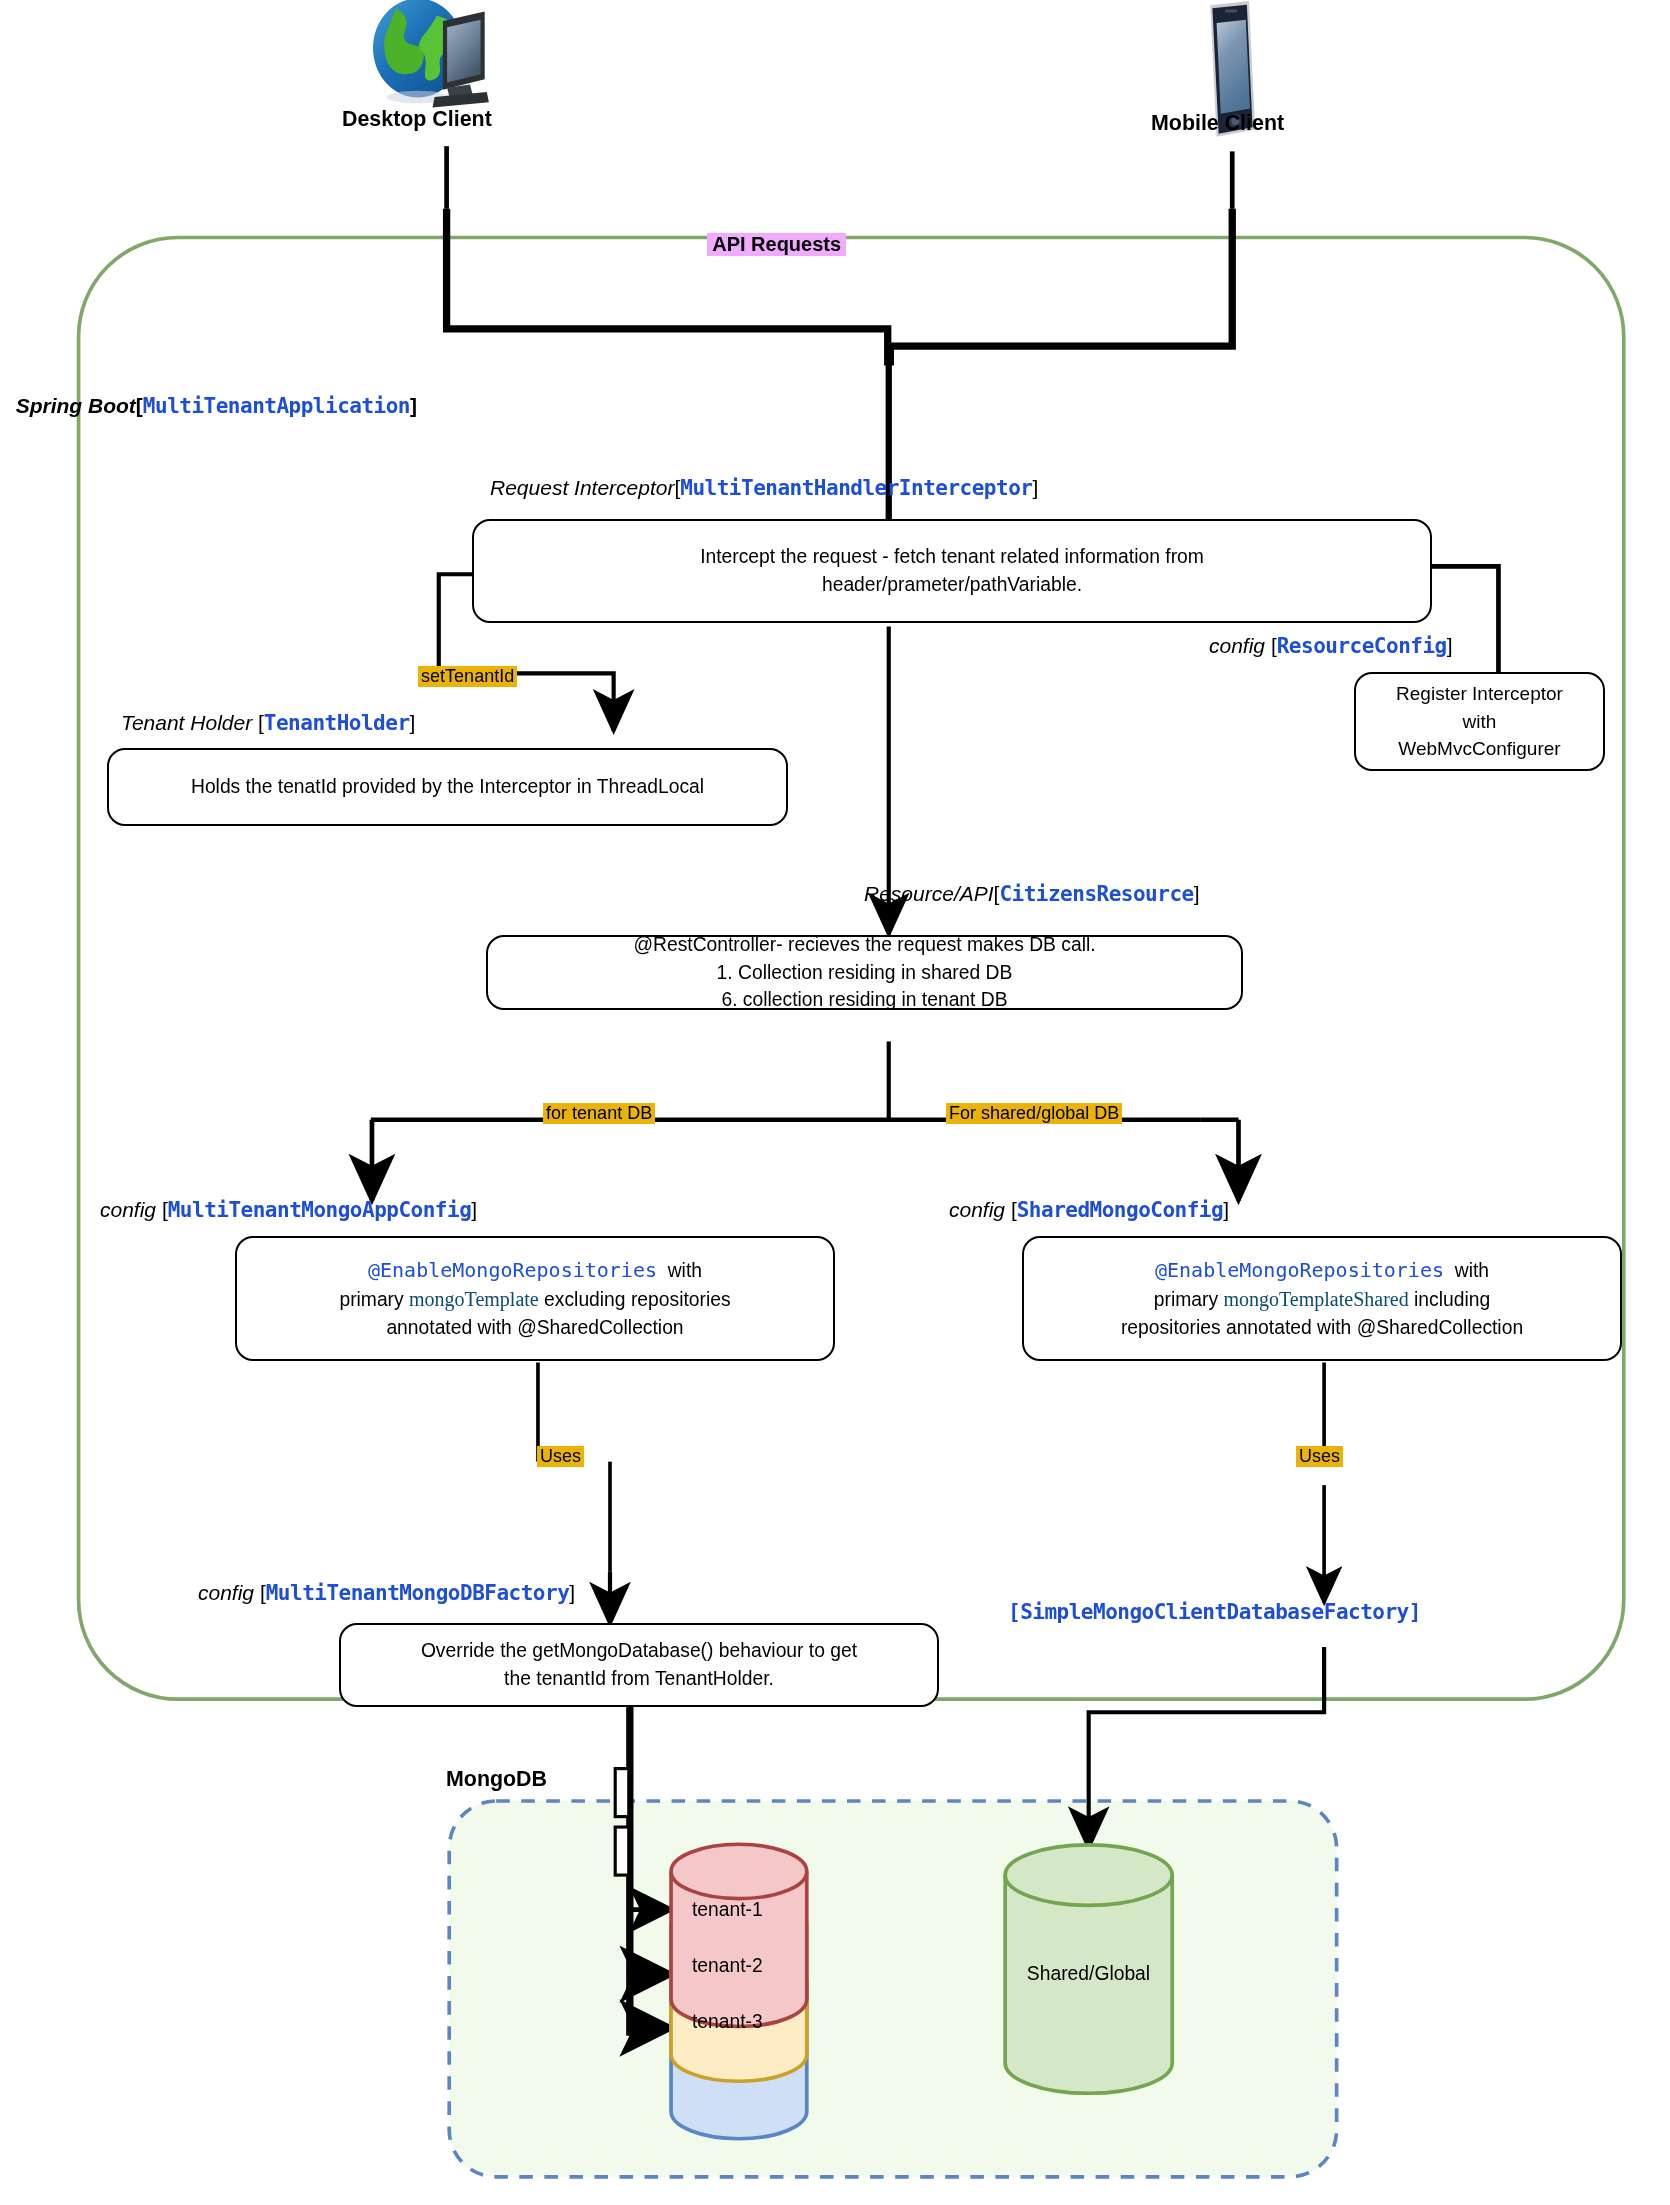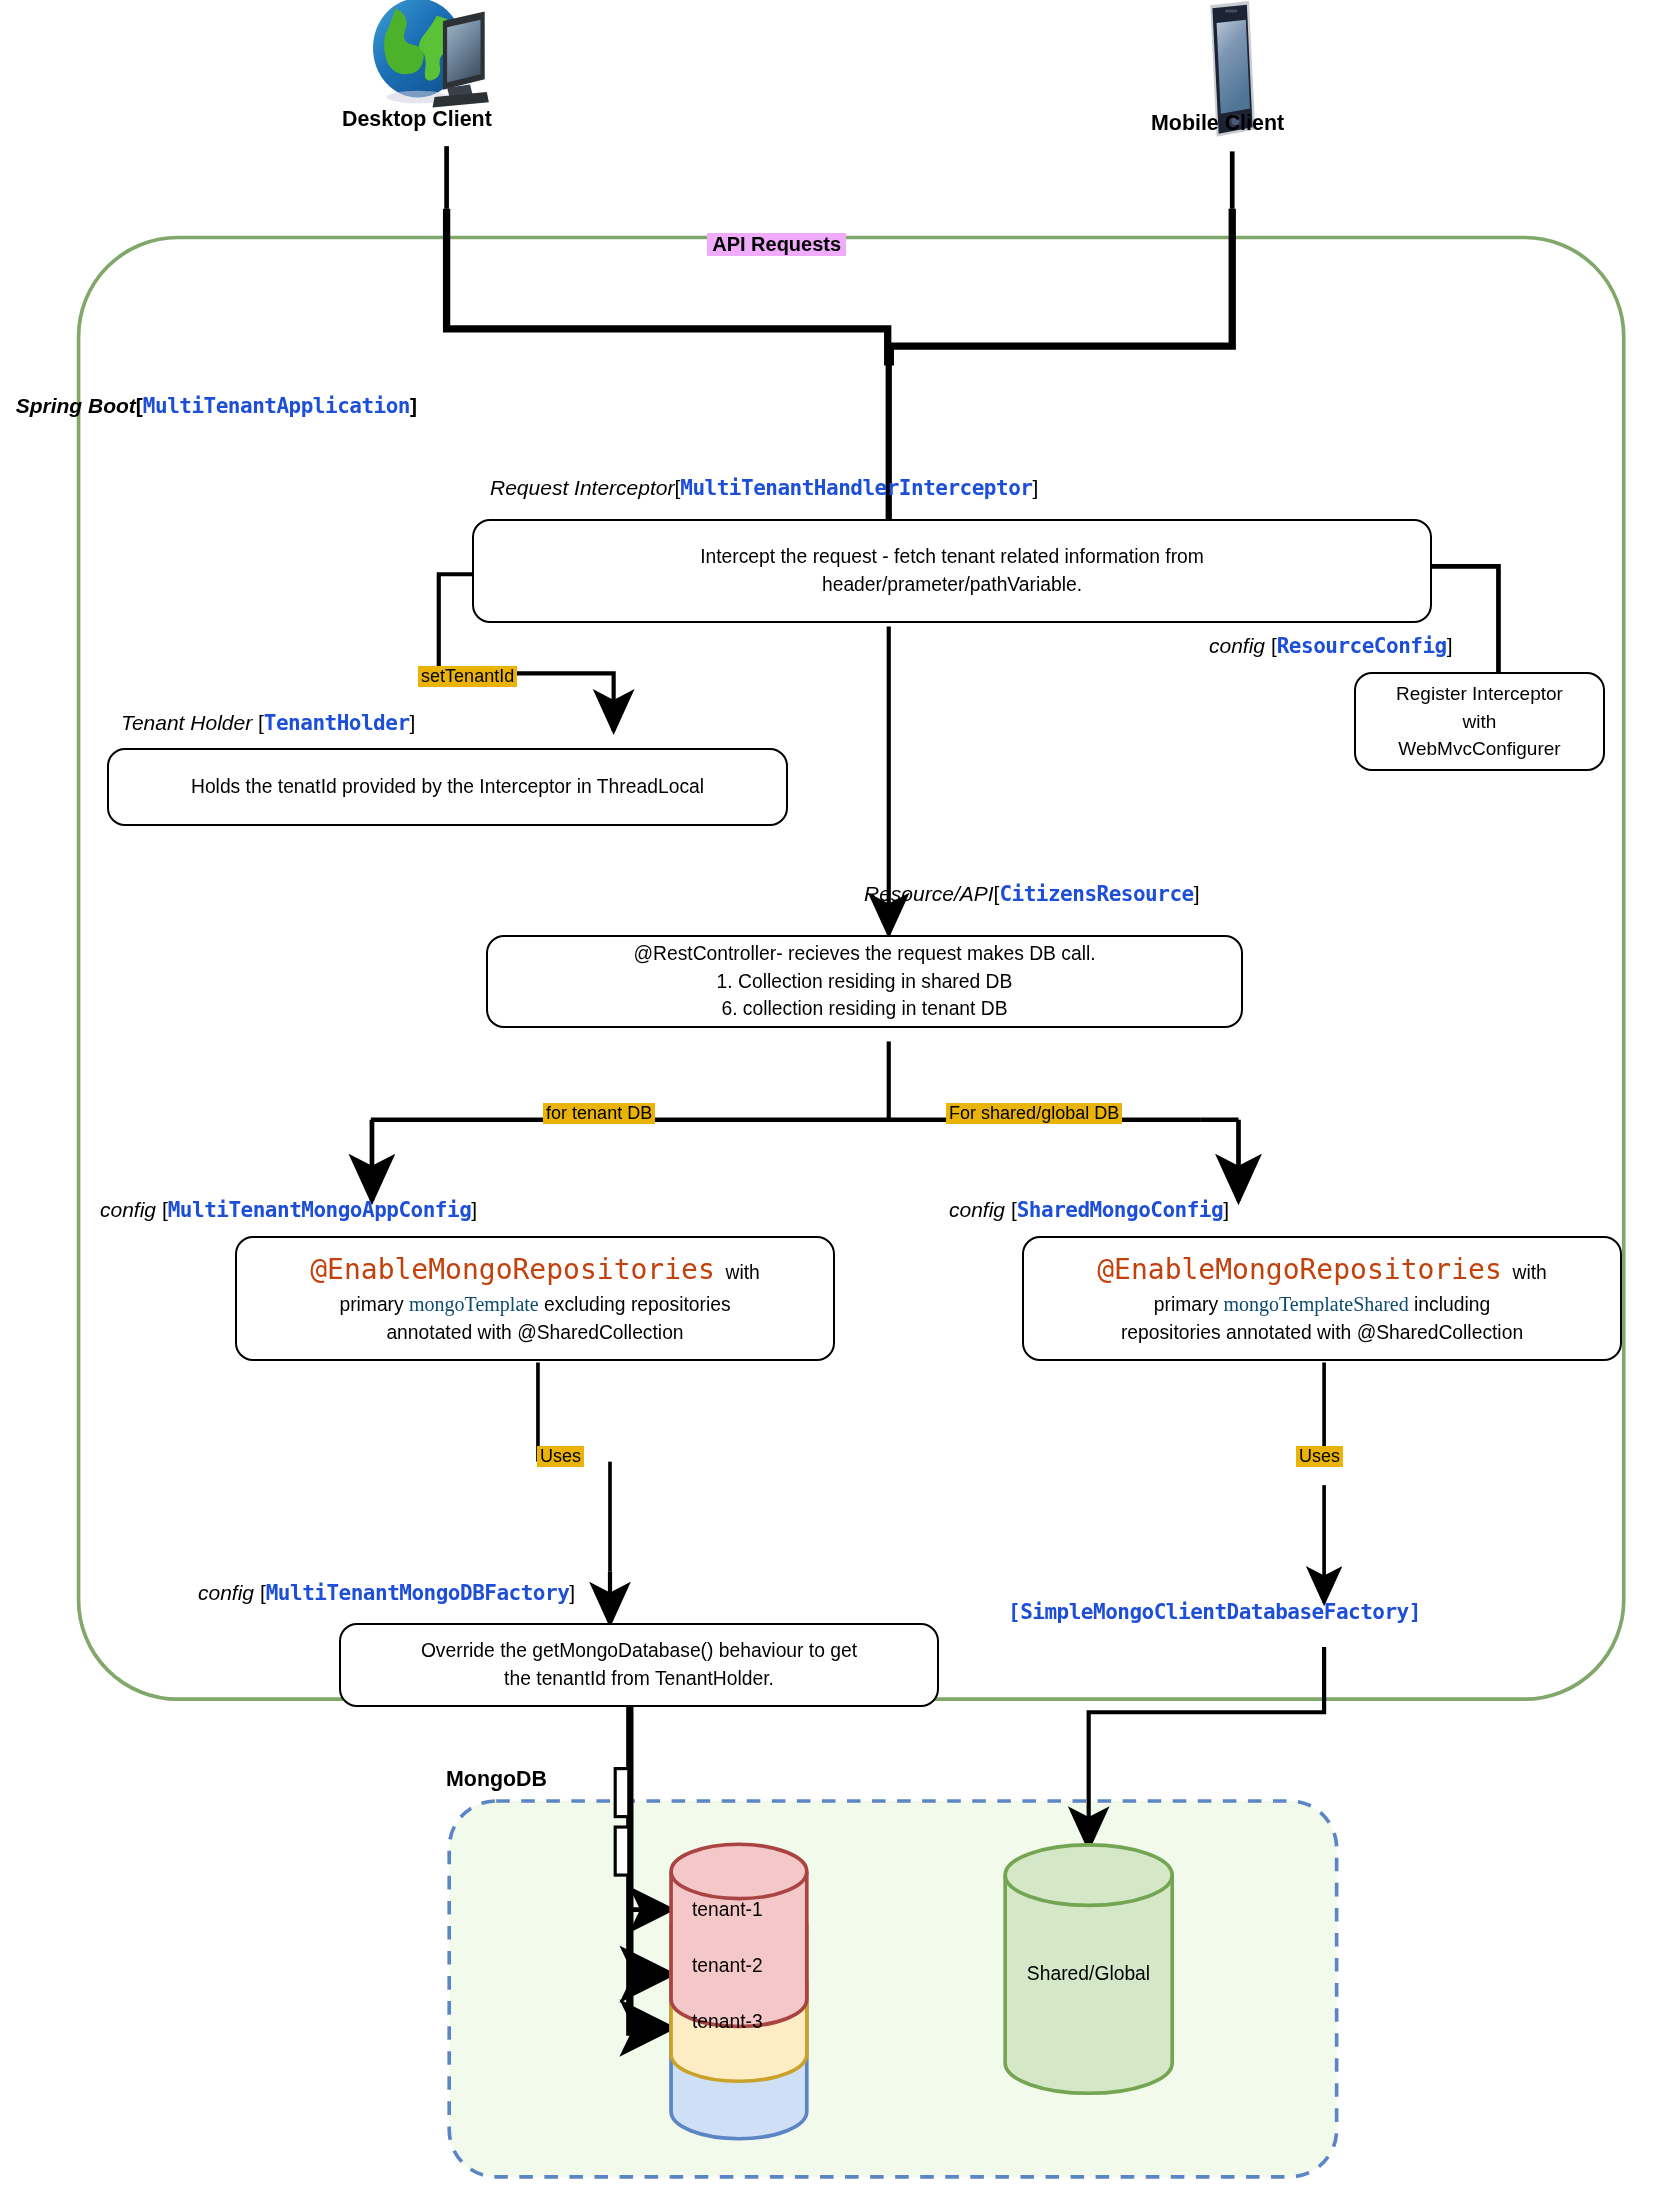--- a/index.html
+++ b/index.html
@@ -14,21 +14,21 @@
   .node span.l{display:block;}
 
   .caplabel{position:absolute;white-space:nowrap;font-size:21px;font-style:italic;}
   .caplabel .cls{font-style:normal;font-weight:bold;color:#1d4ed8;
         font-family:"DejaVu Sans Mono","Liberation Mono",monospace;letter-spacing:-0.5px;}
   .caplabel .brk{font-style:normal;color:#000;}
 
   .plain{position:absolute;white-space:nowrap;font-size:20px;font-weight:bold;}
   .edgelbl{position:absolute;white-space:nowrap;font-size:18px;background:#eab308;padding:0 3.1px;}
   .clientlbl{position:absolute;white-space:nowrap;font-size:21.4px;font-weight:bold;}
-  .ann{color:#c2410c;font-family:"DejaVu Sans Mono","Liberation Mono",monospace;font-size:28px;}
+  .ann{color:#1d4ed8;font-family:"DejaVu Sans Mono","Liberation Mono",monospace;font-size:20px;}
   .tpl{color:#0c4a6e;font-family:Liberation Serif, serif;font-size:20px;}
 
   .mongo-title{position:absolute;font-size:21.4px;font-weight:bold;}
 </style>
 </head>
 <body>
 
 <div class="stage">
 
   <svg class="layer" viewBox="0 0 3200 4224">
@@ -157,21 +157,21 @@
   <div class="caplabel" style="left:121px;top:711px;">
     <span>Tenant Holder </span><span class="brk">[</span><span class="cls">TenantHolder</span><span class="brk">]</span>
   </div>
   <div class="node" style="left:107px;top:748px;width:681px;height:78px;">
     <span class="l">Holds the tenatId provided by the Interceptor in ThreadLocal</span>
   </div>
 
   <div class="caplabel" style="left:864px;top:882px;">
     <span>Resource/API</span><span class="brk">[</span><span class="cls">CitizensResource</span><span class="brk">]</span>
   </div>
-  <div class="node" style="left:486px;top:935px;width:757px;height:93px;">
+  <div class="node" style="left:486px;top:935px;width:757px;height:75px;">
     <div>
       <span class="l">@RestController- recieves the request makes DB call.</span>
       <span class="l">1. Collection residing in shared DB</span>
       <span class="l">6. collection residing in tenant DB</span>
     </div>
   </div>
 
   <div class="edgelbl" style="left:543px;top:1103px;">for tenant DB</div>
   <div class="edgelbl" style="left:946px;top:1103px;">For shared/global DB</div>
 

